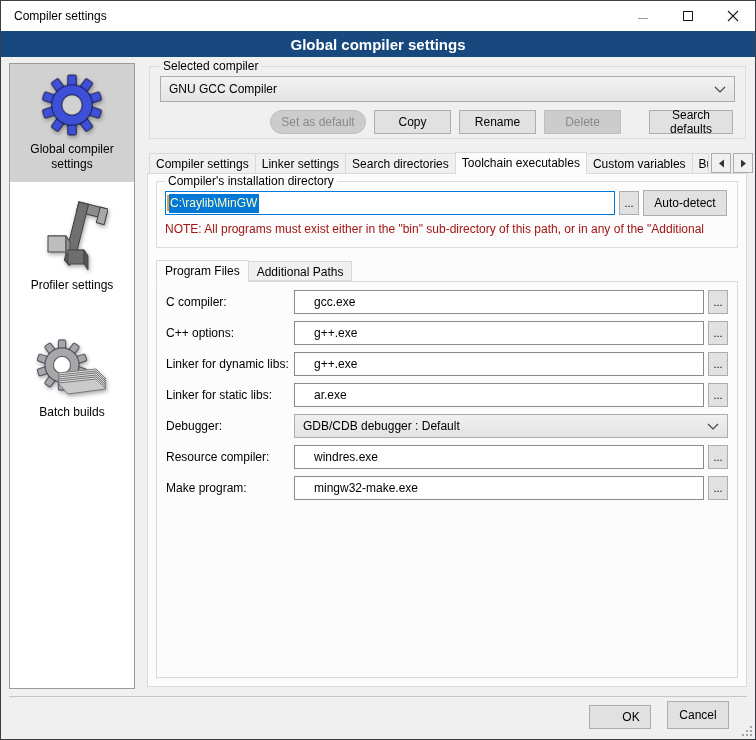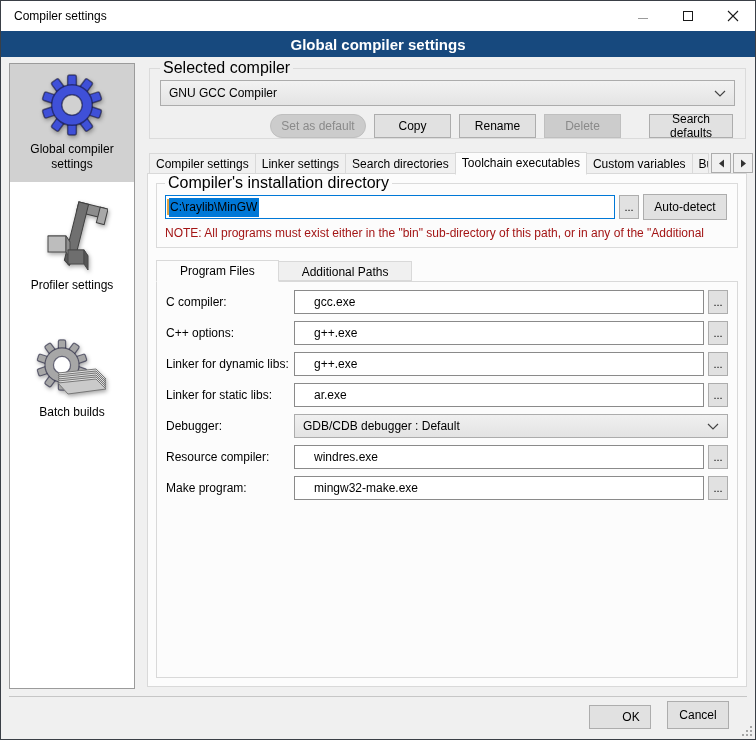--- a/index.html
+++ b/index.html
@@ -22,21 +22,21 @@
   
   .sidebar{position:absolute;left:8px;top:6px;width:126px;height:626px;
     background:#fff;border:1px solid #9B9B9B;overflow:hidden;}
   .side-item{display:flex;flex-direction:column;align-items:center;text-align:center;
     padding:8px 2px 10px;line-height:15px;width:100%;}
   .side-item.selected{background:#D1D1D1;}
   .side-item .icon-wrap{margin:2px 0 6px;filter:drop-shadow(1px 2px 2px rgba(0,0,0,.35));}
   .mt8{margin-top:8px;} .mt26{margin-top:26px;}
   
   fieldset.group{border:1px solid #DBDBDB;margin:0;padding:0 8px;}
-  fieldset.group legend{font-size:16px;padding:0 3px;}
+  fieldset.group legend{font-size:12px;padding:0 3px;}
   #selcomp{position:absolute;left:148px;top:2px;width:597px;height:80px;padding:0 10px;}
   
   .combo{height:26px;background:linear-gradient(#F2F2F2,#E4E4E4);
     border:1px solid #ACACAC;display:flex;align-items:center;padding:0 8px;margin-top:3px;}
   .combo .chev{margin-left:auto;}
   
   .btn{height:24px;background:#E1E1E1;border:1px solid #ADADAD;font-family:inherit;
     font-size:12px;display:inline-flex;align-items:center;justify-content:center;padding:0 6px;}
   .btn.disabled{background:#CCCCCC;border-color:#BFBFBF;color:#8A8A8A;}
   .btnrow{display:flex;margin-top:8px;align-items:center;}
@@ -56,29 +56,29 @@
   .arrow-btn{width:20px;height:20px;border:1px solid #ACACAC;background:#F0F0F0;
     display:flex;align-items:center;justify-content:center;margin-left:2px;}
   
   .page{position:absolute;left:146px;top:116px;width:600px;height:514px;
     background:#FCFCFC;border:1px solid #D9D9D9;z-index:1;}
   #dirgroup{position:absolute;left:8px;top:0px;width:582px;height:74px;background:#FCFCFC;}
   .dirrow{display:flex;align-items:center;margin-top:2px;}
   .textbox-focus{width:450px;height:24px;border:1px solid #0078D7;background:#fff;
     display:flex;align-items:center;padding:0 1px;overflow:hidden;}
   .caret{width:2px;height:16px;background:#DFA242;flex:none;}
-  .sel-text{background:#0078D7;color:#000000;padding:2px 2px 3px 1px;white-space:nowrap;}
+  .sel-text{background:#0078D7;color:#fef9c3;padding:2px 2px 3px 1px;white-space:nowrap;}
   .mini-btn{width:20px;height:24px;margin-left:4px;background:#E1E1E1;border:1px solid #ADADAD;
     font-size:11px;line-height:10px;display:inline-flex;align-items:flex-end;
     justify-content:center;padding-bottom:6px;}
   .b-auto{width:84px;height:26px;margin-left:4px;}
   .note{margin-top:6px;color:#A31515;white-space:nowrap;overflow:hidden;font-size:12px;}
   
   .subtabs{position:absolute;left:8px;top:85px;display:flex;align-items:flex-end;height:22px;}
-  .subtab{background:#F0F0F0;border:1px solid #D9D9D9;height:20px;padding:3px 23px;
+  .subtab{background:#F0F0F0;border:1px solid #D9D9D9;height:20px;padding:3px 8px;
     margin-left:-1px;white-space:nowrap;}
   .subtab:first-child{margin-left:0;}
   .subtab.active{background:#FCFCFC;height:22px;border-bottom:1px solid #FCFCFC;
     margin-bottom:-1px;z-index:4;position:relative;}
   .subpage{position:absolute;left:8px;top:107px;width:582px;height:397px;
     border:1px solid #D9D9D9;background:#FCFCFC;padding:8px 9px;z-index:1;}
   .frow{display:flex;align-items:center;height:24px;margin-bottom:7px;}
   .flabel{width:128px;flex:none;}
   .fctl{flex:1;display:flex;align-items:center;}
   .fctl input{flex:1;height:24px;border:1px solid #8A8A8A;background:#fff;

